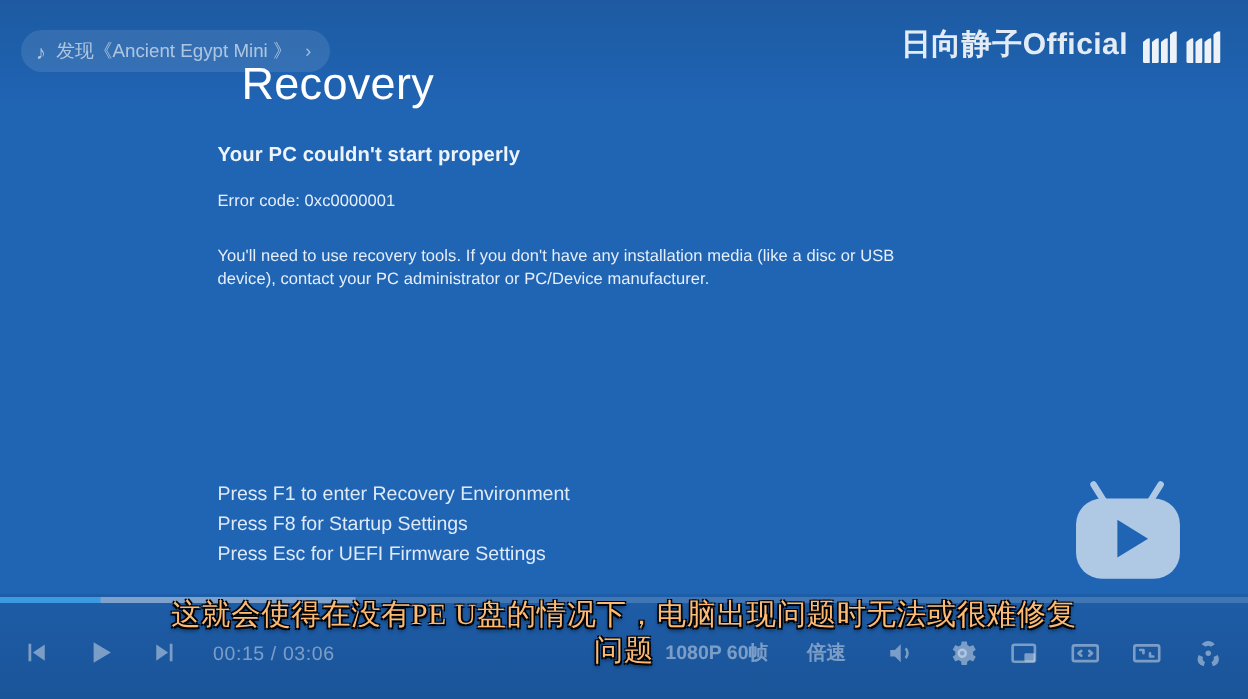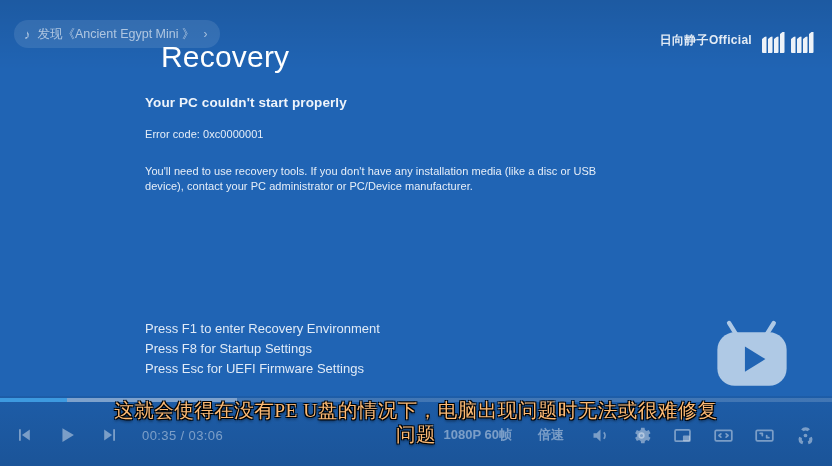--- a/index.html
+++ b/index.html
@@ -41,26 +41,26 @@
     font-size: 12.5px;
     white-space: nowrap;
   }
   .music-pill .note { font-size: 13px; line-height: 1; color: rgba(255,255,255,0.62); }
   .music-pill .chev { font-size: 12px; color: rgba(255,255,255,0.55); margin-left: 2px; }
 
   
   .watermark {
     position: absolute;
     right: 14px;
-    top: 32px;
+    top: 16px;
     display: flex;
-    align-items: flex-start;
+    align-items: flex-end;
     gap: 8px;
     color: rgba(255,255,255,0.88);
-    font-size: 12px;
+    font-size: 20px;
     font-weight: 700;
     letter-spacing: 0.3px;
   }
   .watermark .bili-logo {
     display: block;
     opacity: 0.92;
   }
 
   
   .recovery {
@@ -278,21 +278,21 @@
     </div>
 
     <div class="ctl">
       <svg width="20" height="20" viewBox="0 0 24 24" fill="currentColor">
         <path d="M15.8 5H18v14h-2.2z"></path>
           <path d="M5 5.5v13L14.5 12z"></path>
       </svg>
     </div>
 
     <div class="time">
-      <span>00:35</span>
+      <span>00:15</span>
       <span>/</span>
       <span>03:06</span>
     </div>
 
     <div class="spacer"></div>
 
     <div class="ctl-text">1080P 60帧</div>
     <div class="ctl-text">倍速</div>
 
     <div class="ctl ctl-right">

